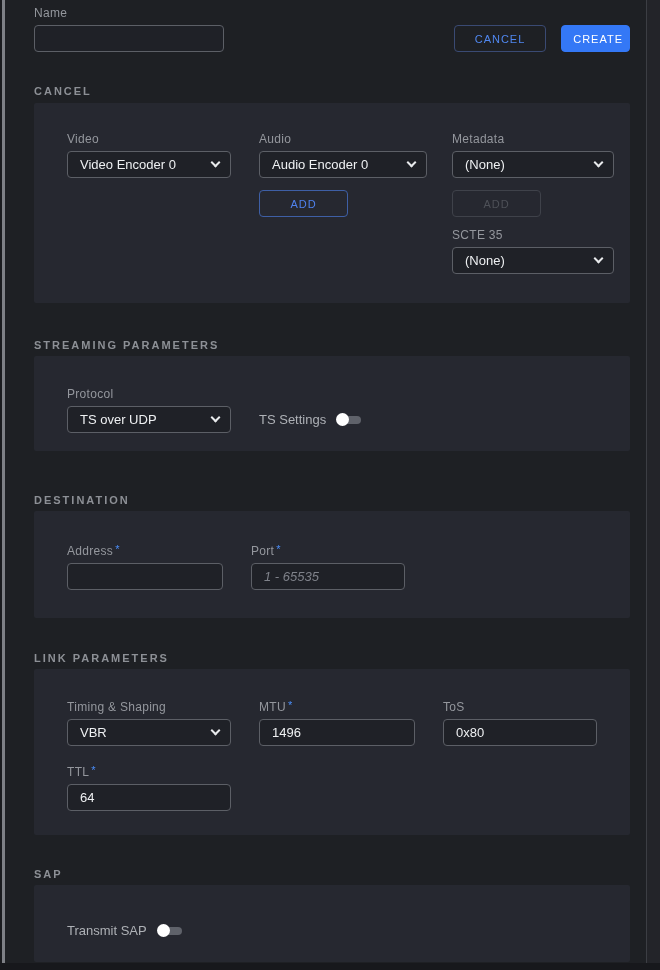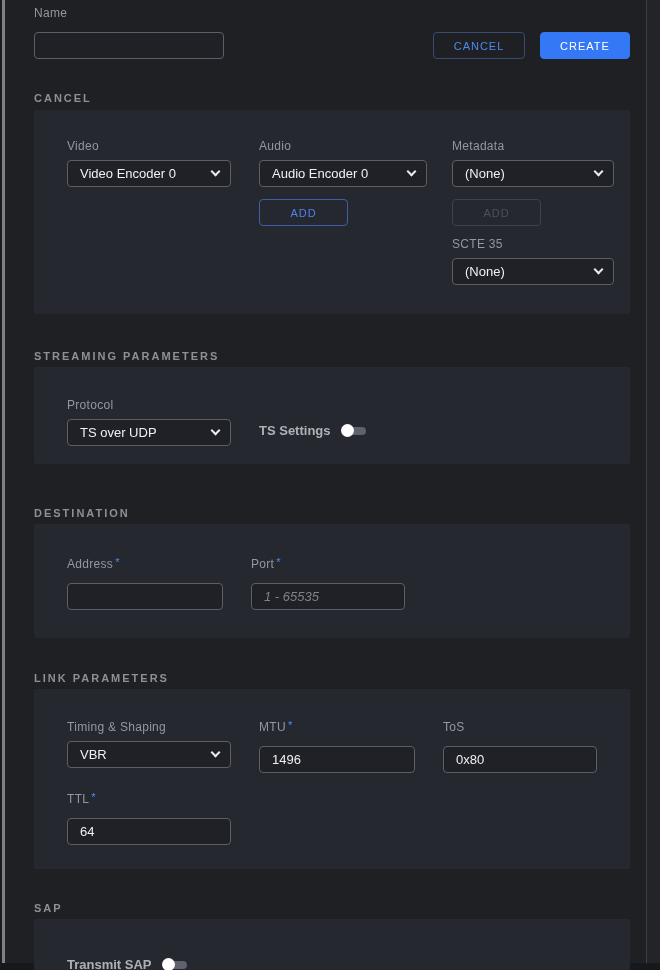--- a/index.html
+++ b/index.html
@@ -33,31 +33,31 @@
   .name-field{width:190px;}
   .top-buttons{margin-left:auto;display:flex;gap:15px;}
 
   
   label{display:block;font-size:12px;line-height:13px;color:var(--label);margin-bottom:5px;letter-spacing:.3px;}
   .req{color:var(--required);margin-left:2px;font-size:11px;position:relative;top:-2px;}
   .text-input,.select{
     width:100%;height:27px;background:var(--input-bg);
     border:1px solid var(--input-border);border-radius:4px;
     color:var(--value-text);font-size:13px;padding:0 12px;
-    font-family:"Liberation Sans", sans-serif;outline:none;margin-top:7px;
+    font-family:"Liberation Sans", sans-serif;outline:none;
   }
   .text-input::placeholder{font-style:italic;color:#7f828a;}
   .select{display:flex;align-items:center;justify-content:space-between;padding-right:11px;cursor:pointer;}
   .select-value{font-size:13px;color:var(--value-text);}
   .chevron{width:7px;height:7px;border-right:2px solid #e8eaec;border-bottom:2px solid #e8eaec;transform:rotate(45deg);margin-top:-4px;flex-shrink:0;}
 
   
   .btn{height:27px;border-radius:4px;font-size:11px;font-weight:normal;letter-spacing:1px;cursor:pointer;font-family:"Liberation Sans", sans-serif;}
   .btn-outline{width:92px;background:transparent;border:1px solid #3a4a73;color:var(--outline-blue);}
-  .btn-primary{width:90px;background:var(--accent-blue);border:1px solid var(--accent-blue);color:#ffffff;}
+  .btn-primary{width:69px;background:var(--accent-blue);border:1px solid var(--accent-blue);color:#ffffff;text-align:right;}
   .add-btn{width:89px;background:transparent;border:1px solid #3e5fa5;color:#4f82ee;}
   .add-btn.disabled{border-color:#3f424a;color:#4e5158;cursor:default;}
 
   
   .section-title{font-size:11px;font-weight:600;letter-spacing:2px;color:#8d9096;}
   .st-source{margin:33px 0 6px;}
   .st-streaming{margin:36px 0 5px;}
   .st-destination{margin:43px 0 5px;}
   .st-link{margin:34px 0 5px;}
   .st-sap{margin:33px 0 5px;}
@@ -73,21 +73,21 @@
   .c1{width:164px;margin-right:28px;flex-shrink:0;}
   .c2{width:168px;margin-right:25px;flex-shrink:0;}
   .c3{width:162px;flex-shrink:0;}
   .d2{width:156px;margin-right:28px;flex-shrink:0;}
   .d3{width:154px;flex-shrink:0;}
   .row-add{margin-top:12px;}
   .row-scte{margin-top:12px;justify-content:space-between;}
   .row-ttl{margin-top:20px;}
 
   
-  .toggle-field{margin-top:18px;height:27px;display:flex;align-items:center;gap:10px;font-weight:bold;}
+  .toggle-field{margin-top:18px;height:27px;display:flex;align-items:center;gap:10px;}
   .toggle-field.no-offset{margin-top:0;}
   .toggle-label{font-size:13px;color:#aeb1b6;}
   .toggle{position:relative;width:25px;height:14px;cursor:pointer;flex-shrink:0;}
   .toggle-track{position:absolute;left:3px;right:0;top:3px;height:8px;border-radius:4px;background:#5f626a;}
   .toggle-knob{position:absolute;left:0;top:0.5px;width:13px;height:13px;border-radius:50%;background:#ffffff;}
 </style>
 </head>
 <body>
 
 <div class="left-edge"></div>

